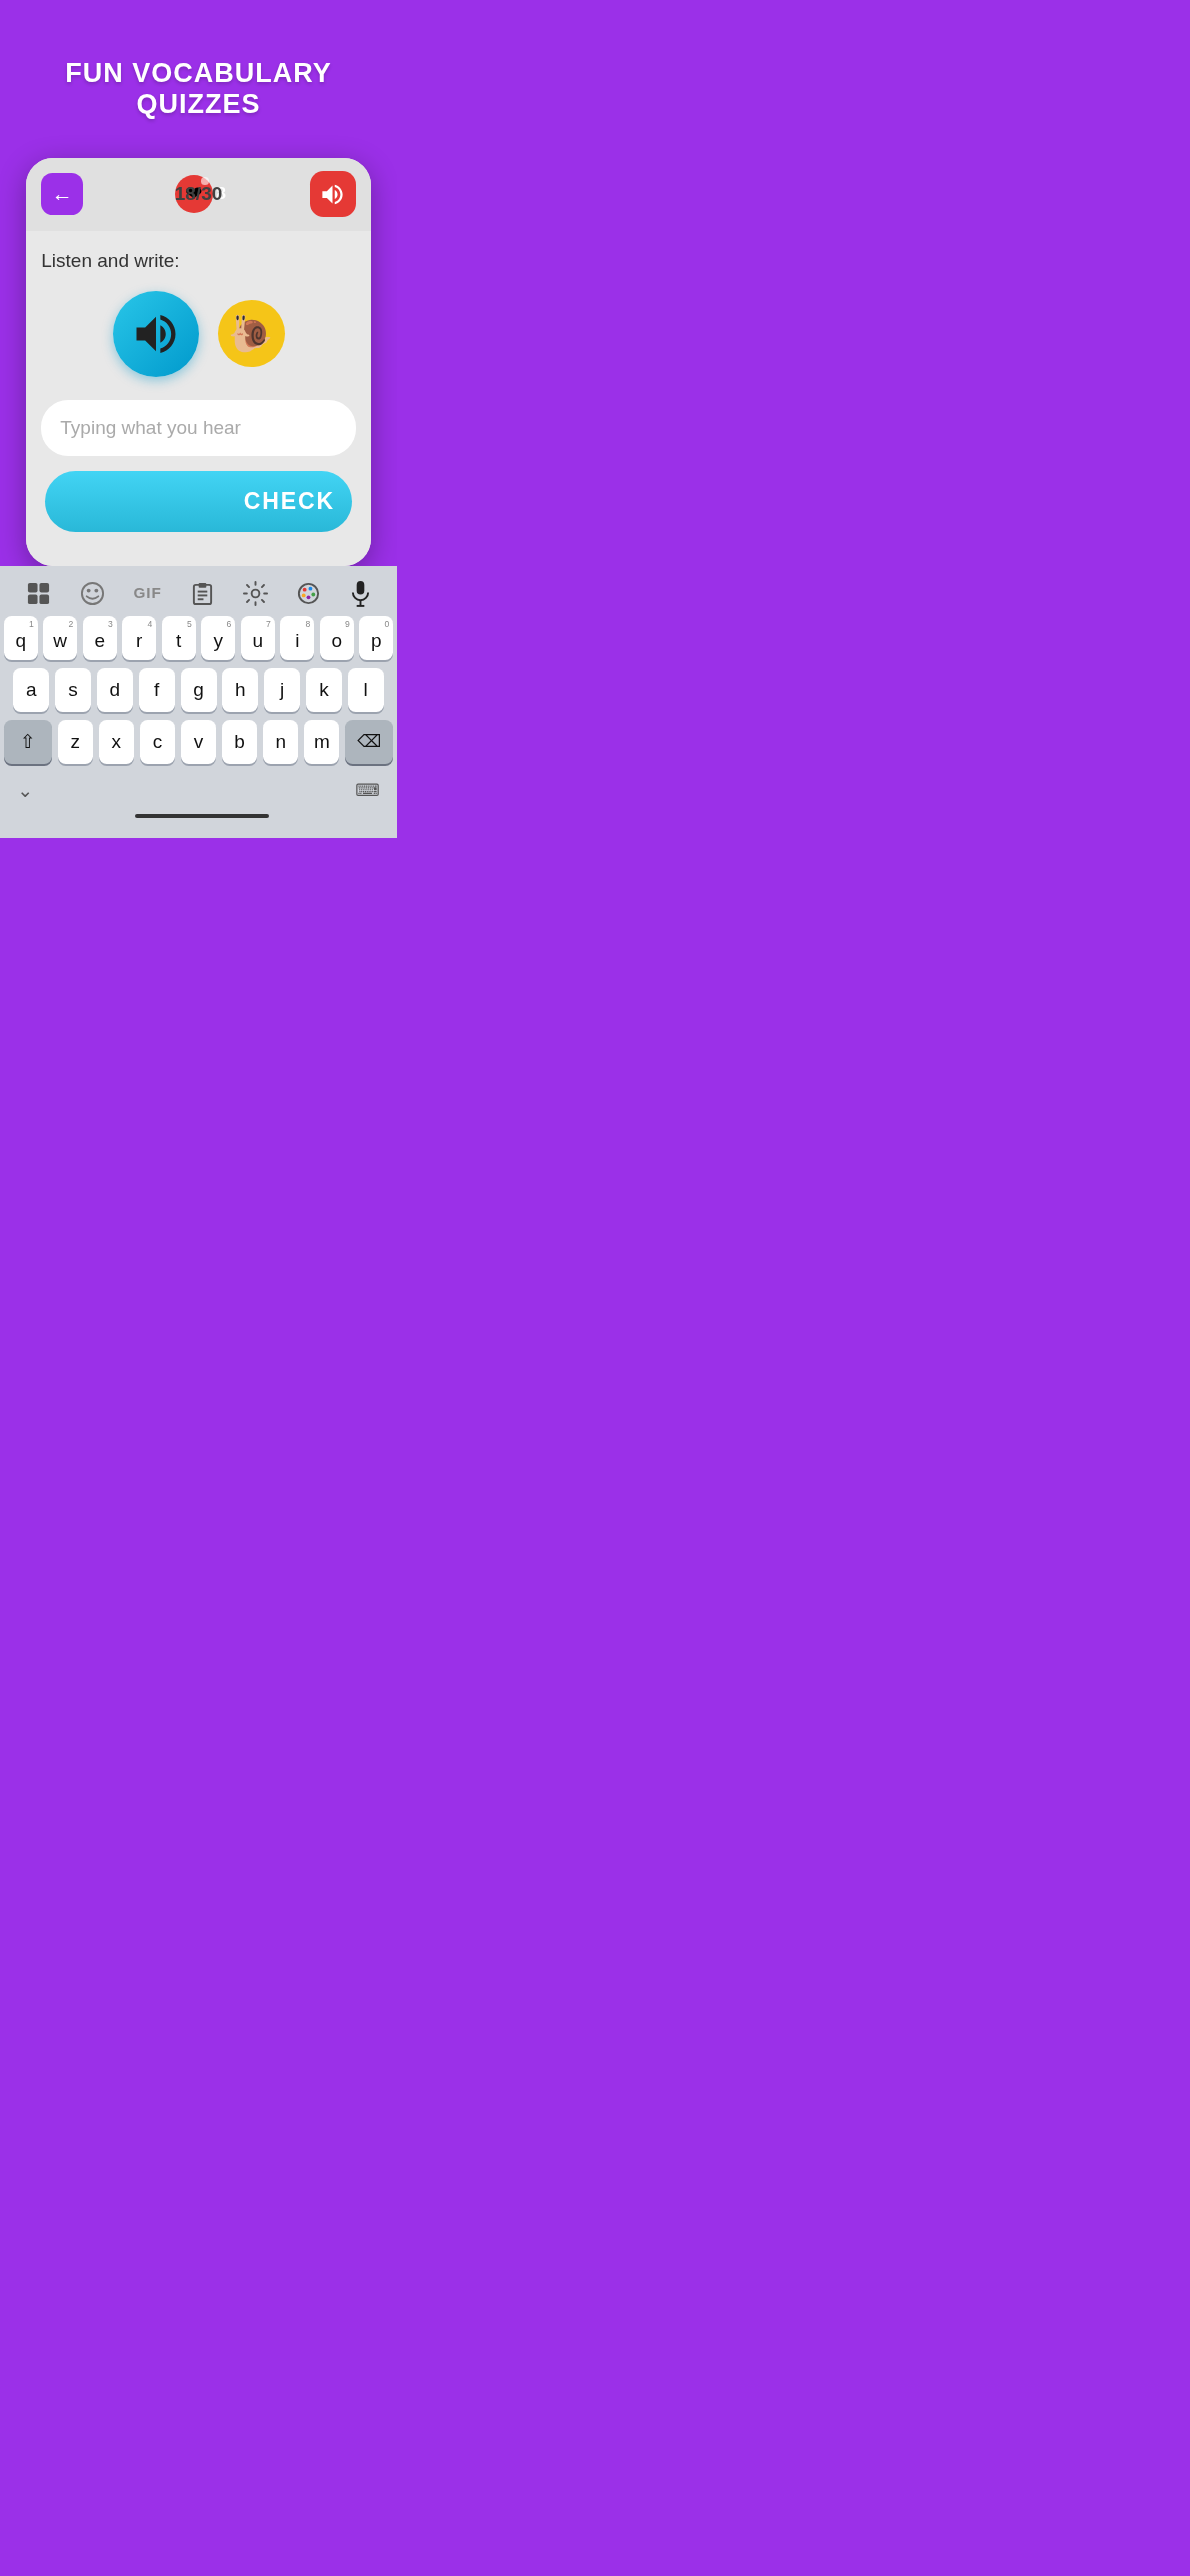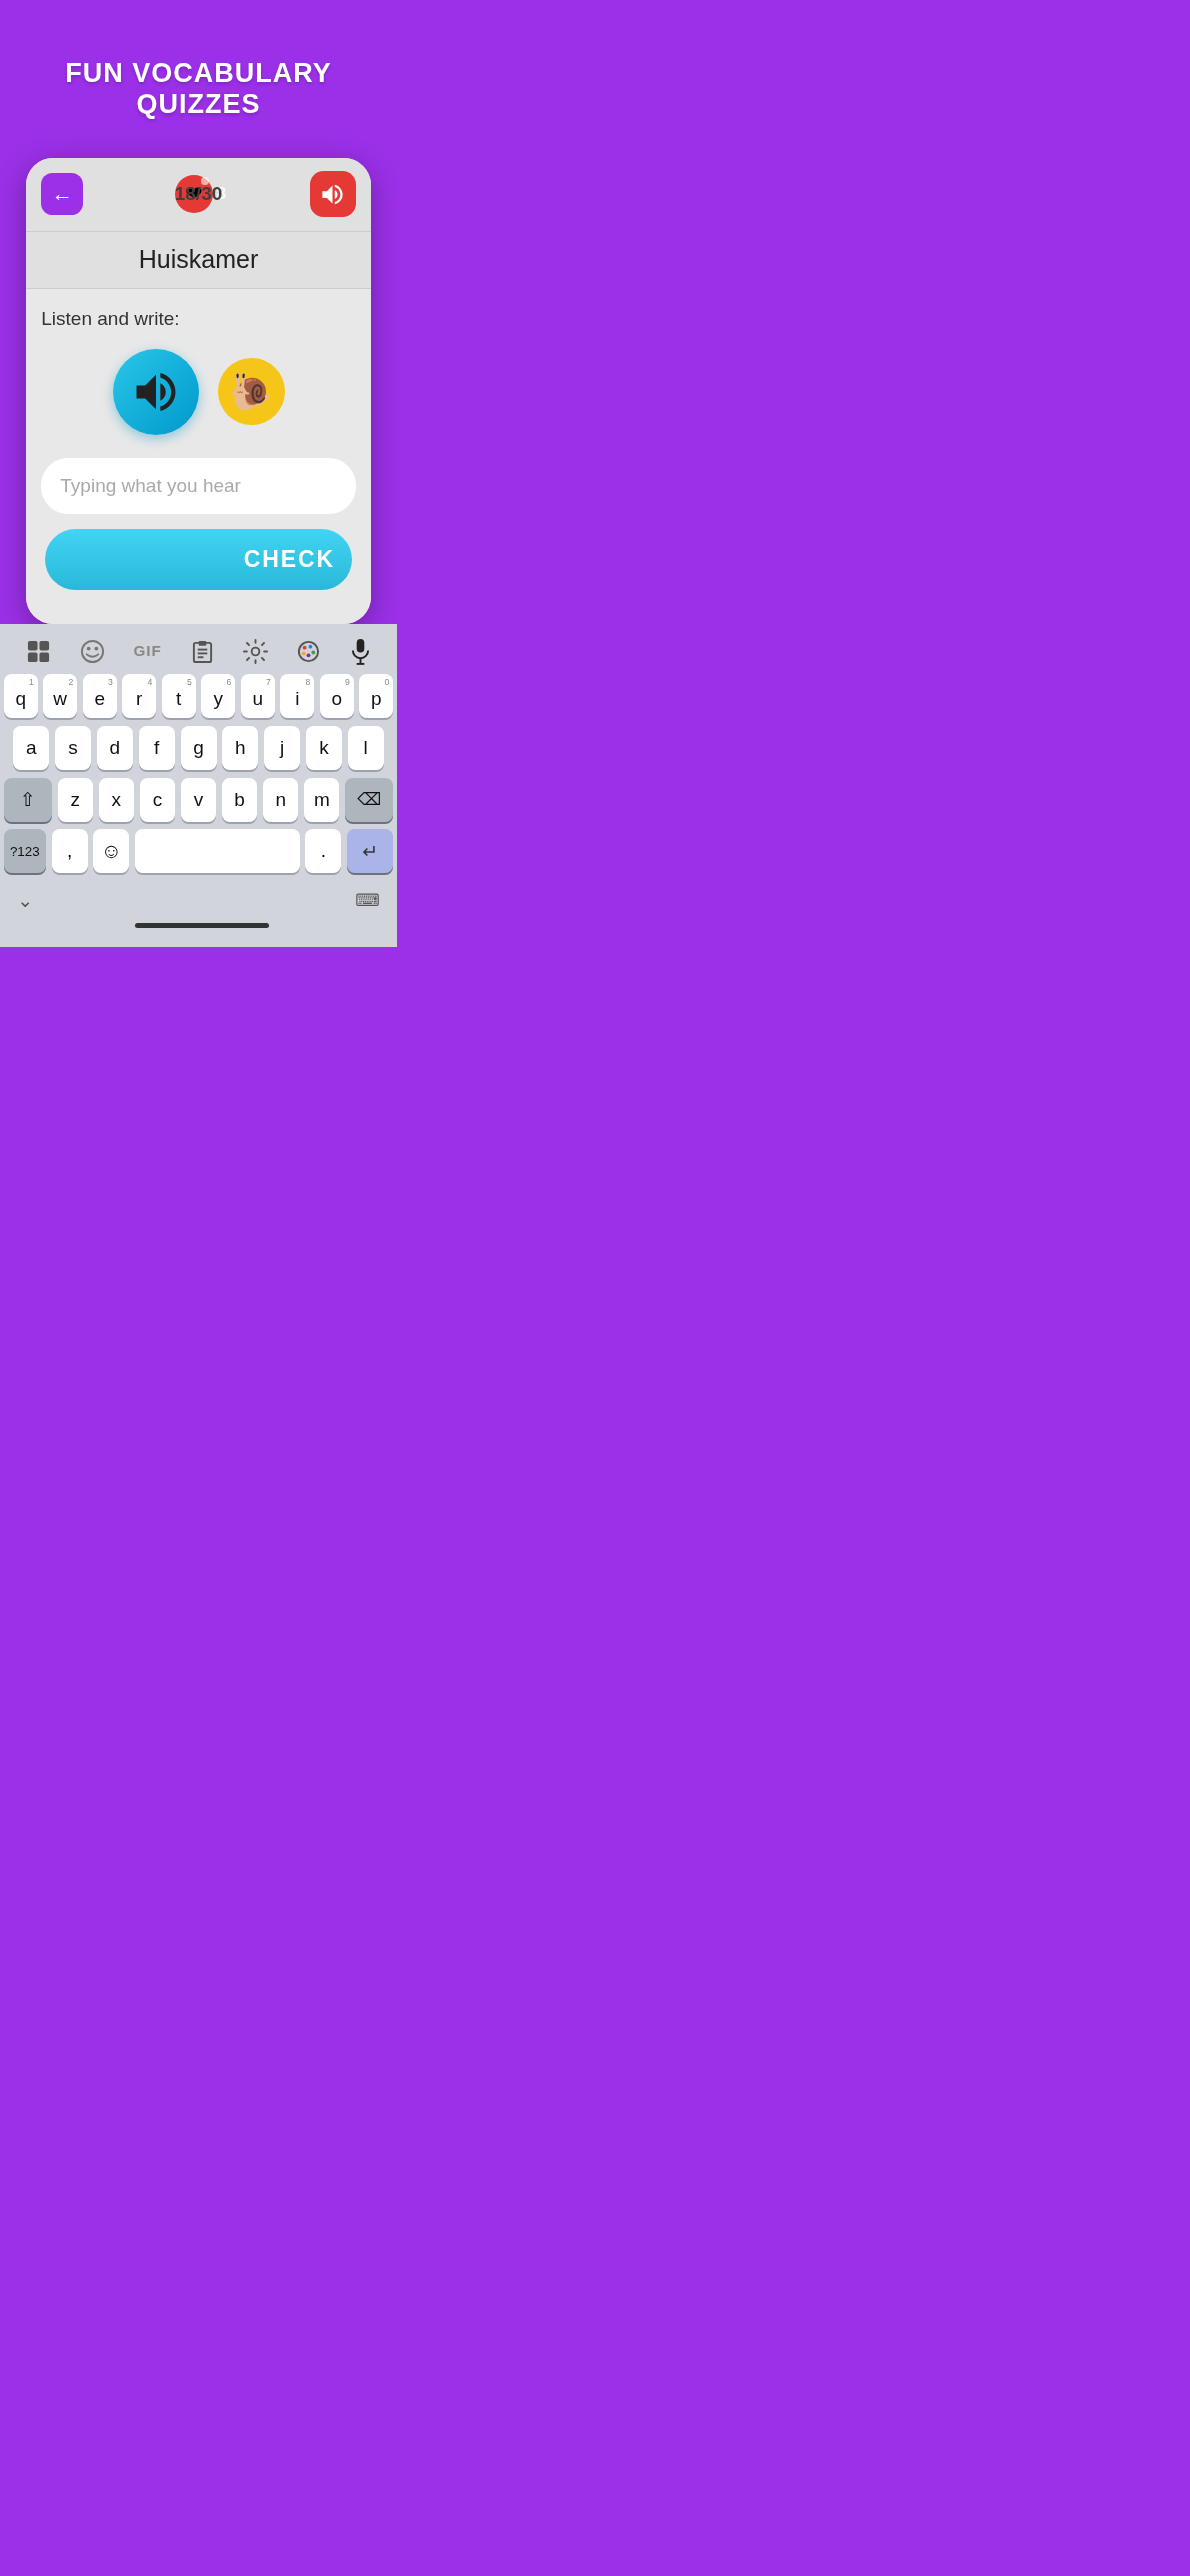--- a/index.html
+++ b/index.html
@@ -374,23 +374,20 @@
 
     <span class="progress-text">18/30</span>
 
     <div class="sound-btn">
       <svg class="sound-icon-svg" viewBox="0 0 24 24">
         <path d="M3 9v6h4l5 5V4L7 9H3zm13.5 3c0-1.77-1.02-3.29-2.5-4.03v8.05c1.48-.73 2.5-2.25 2.5-4.02zM14 3.23v2.06c2.89.86 5 3.54 5 6.71s-2.11 5.85-5 6.71v2.06c4.01-.91 7-4.49 7-8.77s-2.99-7.86-7-8.77z"></path>
       </svg>
     </div>
   </div>
 
-  <div class="word-display">
-    <span class="word-text">Huiskamer</span>
-  </div>
 
   <div class="exercise-area">
     <div class="instruction-text">Listen and write:</div>
 
     <div class="icons-row">
       <div class="speaker-circle">
         <svg class="speaker-svg" viewBox="0 0 24 24">
           <path d="M3 9v6h4l5 5V4L7 9H3zm13.5 3c0-1.77-1.02-3.29-2.5-4.03v8.05c1.48-.73 2.5-2.25 2.5-4.02zM14 3.23v2.06c2.89.86 5 3.54 5 6.71s-2.11 5.85-5 6.71v2.06c4.01-.91 7-4.49 7-8.77s-2.99-7.86-7-8.77z"></path>
         </svg>
       </div>
@@ -569,38 +566,20 @@
         <span class="key-letter" style="margin-top:0">n</span>
       </div>
     <div class="key">
         <span class="key-letter" style="margin-top:0">m</span>
       </div>
     <div class="key key-dark key-wide">
       <span style="font-size:17px;margin-top:0;color:#111;">⌫</span>
     </div>
   </div>
 
-  <div class="key-row">
-    <div class="key key-dark key-sym">
-      <span style="font-size:13.4px;margin-top:0;color:#111;">?123</span>
-    </div>
-    <div class="key">
-      <span style="font-size:19px;margin-top:0;">,</span>
-    </div>
-    <div class="key">
-      <span style="font-size:21px;margin-top:0;">☺</span>
-    </div>
-    <div class="key key-space"></div>
-    <div class="key">
-      <span style="font-size:19px;margin-top:0;">.</span>
-    </div>
-    <div class="key key-dark" style="background:#aab4e8;min-width:46px;max-width:52px;">
-      <span style="font-size:19px;margin-top:0;color:#333;">↵</span>
-    </div>
-  </div>
 
   <div class="keyboard-bottom">
     <span class="bottom-chevron">⌄</span>
     <span class="bottom-keyboard-icon">⌨</span>
   </div>
 
   <div class="home-bar">
     <div class="home-bar-line"></div>
   </div>
 </div>

